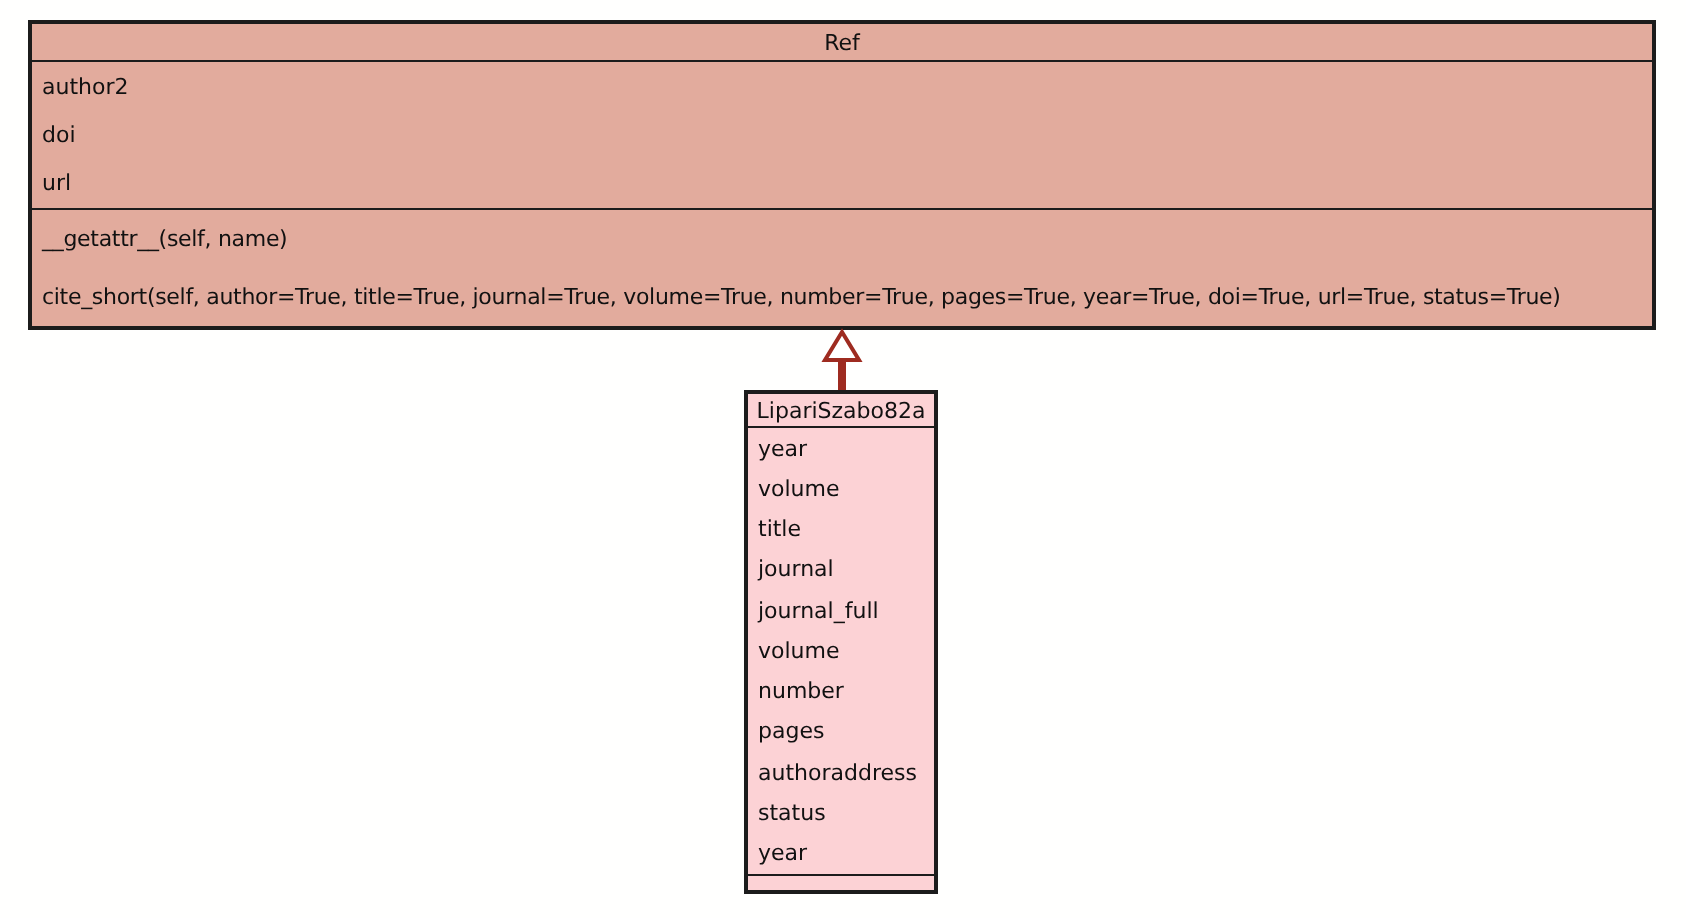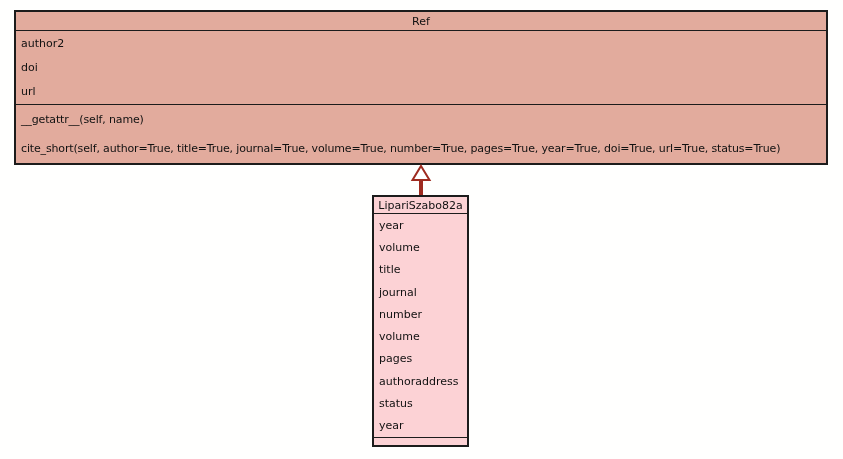--- a/index.html
+++ b/index.html
@@ -83,22 +83,23 @@
 
   <div class="class-box lipari">
     <div class="compartment title-compartment with-sep">
       <div>LipariSzabo82a</div>
     </div>
     <div class="compartment attrs-compartment with-sep">
       <div class="row">year</div>
       <div class="row">volume</div>
       <div class="row">title</div>
       <div class="row">journal</div>
+      <div class="row">journal_full</div>
+      <div class="row">volume</div>
       <div class="row">number</div>
-      <div class="row">volume</div>
       <div class="row">pages</div>
       <div class="row">authoraddress</div>
       <div class="row">status</div>
       <div class="row">year</div>
     </div>
     <div class="compartment methods-compartment"></div>
   </div>
 
 </div>
 

